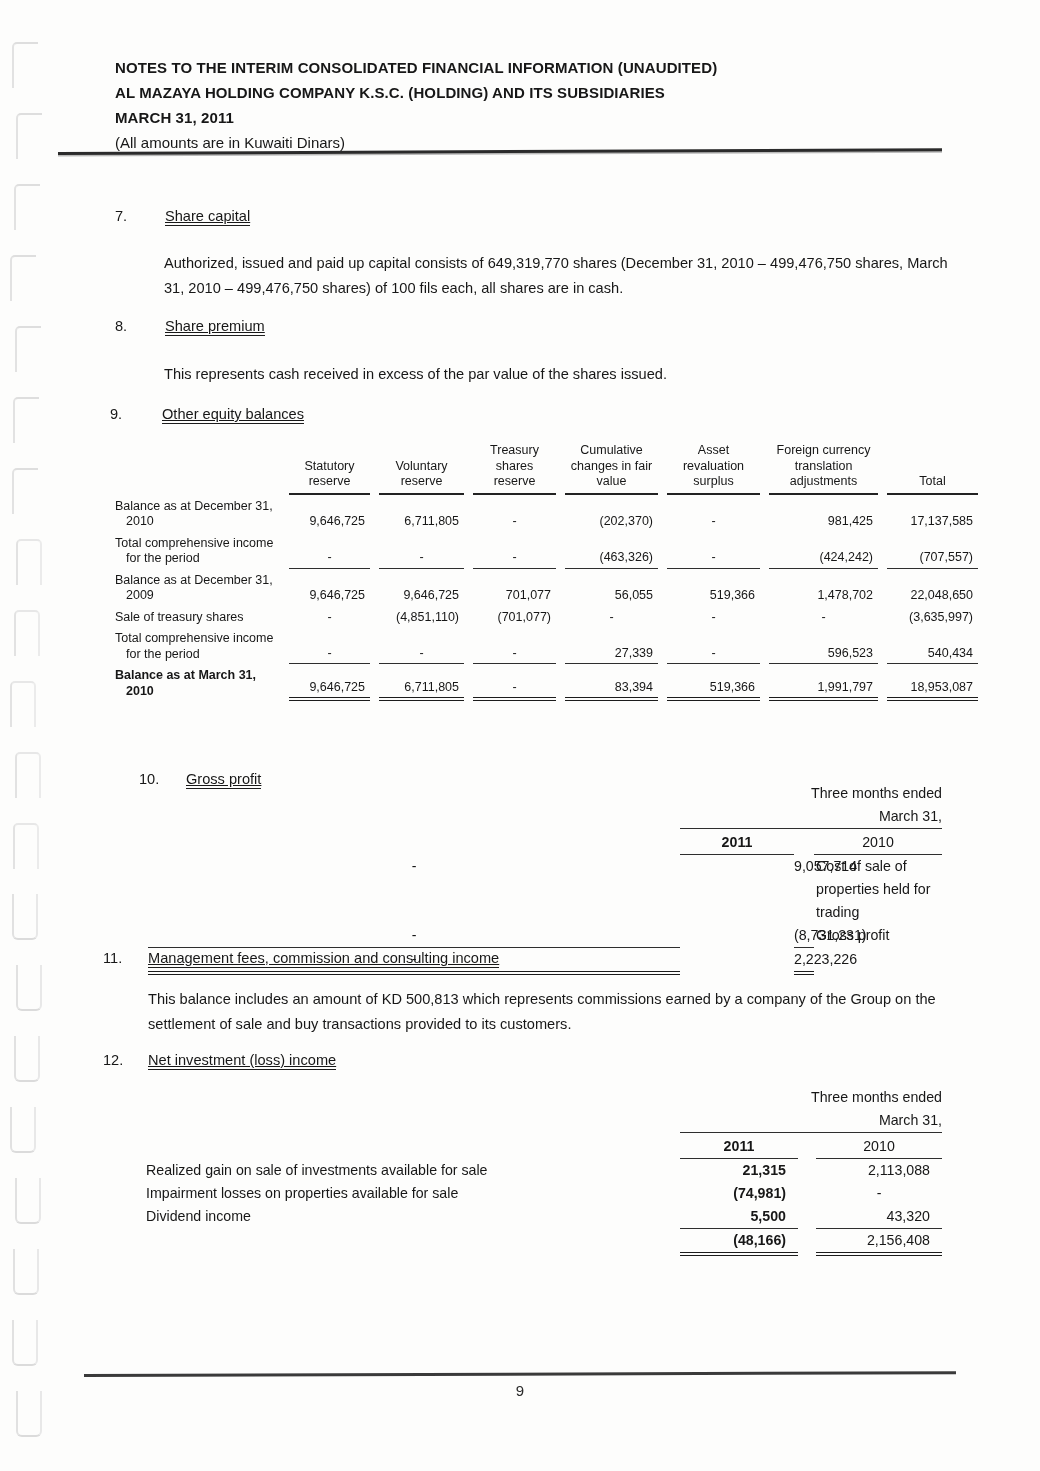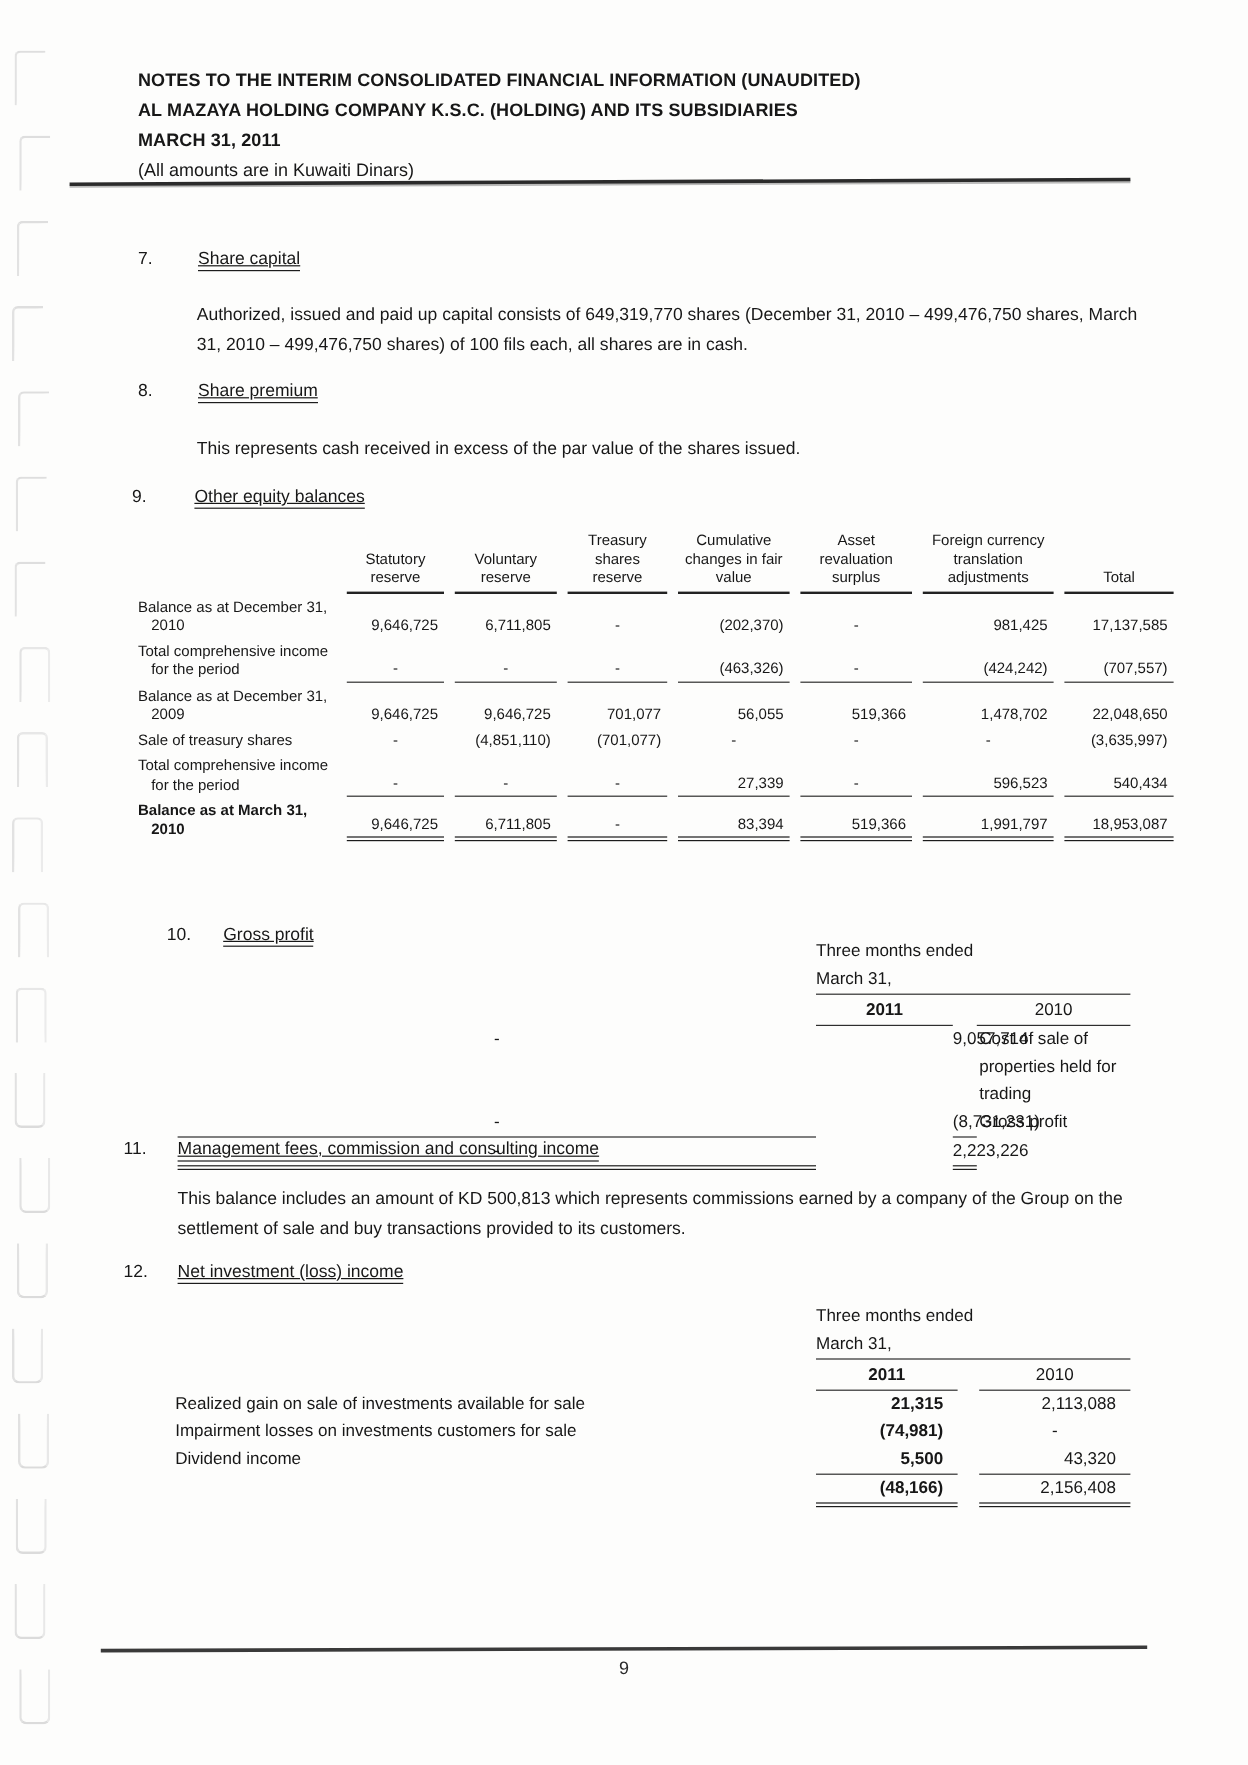--- a/index.html
+++ b/index.html
@@ -49,21 +49,21 @@
   .eqt td.h .cellin { text-align:center; padding:0 1px 3px; border-bottom:2px solid #222; }
   .eqt td.v .cellin { text-align:right; padding:4px 5px 2px 0; }
   .eqt td.v.c .cellin { text-align:center; padding-right:0; }
   .eqt tr.ru td.v .cellin { border-bottom:1.5px solid #2e2e2e; }
   .eqt tr.rd td.v .cellin { border-bottom:4px double #1c1c1c; }
 
   
   .mini { position:absolute; display:grid; font-size:14.2px; line-height:23px; }
   .gpt  { left:148px; top:782px; grid-template-columns:532px 114px 20px 128px; }
   .nit  { left:144px; top:1086px; grid-template-columns:536px 118px 18px 126px; }
-  .m-span  { grid-column:2/5; text-align:left; }
+  .m-span  { grid-column:2/5; text-align:right; }
   .m-span.u{ border-bottom:1.5px solid #2e2e2e; }
   .m-year  { text-align:center; border-bottom:1.5px solid #2e2e2e; margin-top:2px; }
   .m-lbl   { padding-left:2px; }
   .m-v     { text-align:right; padding-right:12px; }
   .m-v.c   { text-align:center; padding-right:0; }
   .m-v.u   { border-bottom:1.5px solid #2e2e2e; }
   .m-v.d   { border-bottom:4px double #1c1c1c; }
   .b       { font-weight:bold; }
 </style>
 </head>
@@ -345,21 +345,21 @@
     <div class="m-lbl"></div>
     <div class="m-year b">2011</div>
     <div></div>
     <div class="m-year">2010</div>
 
     <div class="m-lbl">Realized gain on sale of investments available for sale</div>
     <div class="m-v b">21,315</div>
       <div></div>
     <div class="m-v">2,113,088</div>
 
-    <div class="m-lbl">Impairment losses on investments customers for sale</div>
+    <div class="m-lbl">Impairment losses on properties available for sale</div>
     <div class="m-v b">(74,981)</div>
       <div></div>
     <div class="m-v c">-</div>
 
     <div class="m-lbl">Dividend income</div>
     <div class="m-v b u">5,500</div>
       <div></div>
     <div class="m-v u">43,320</div>
 
     <div class="m-lbl"></div>

